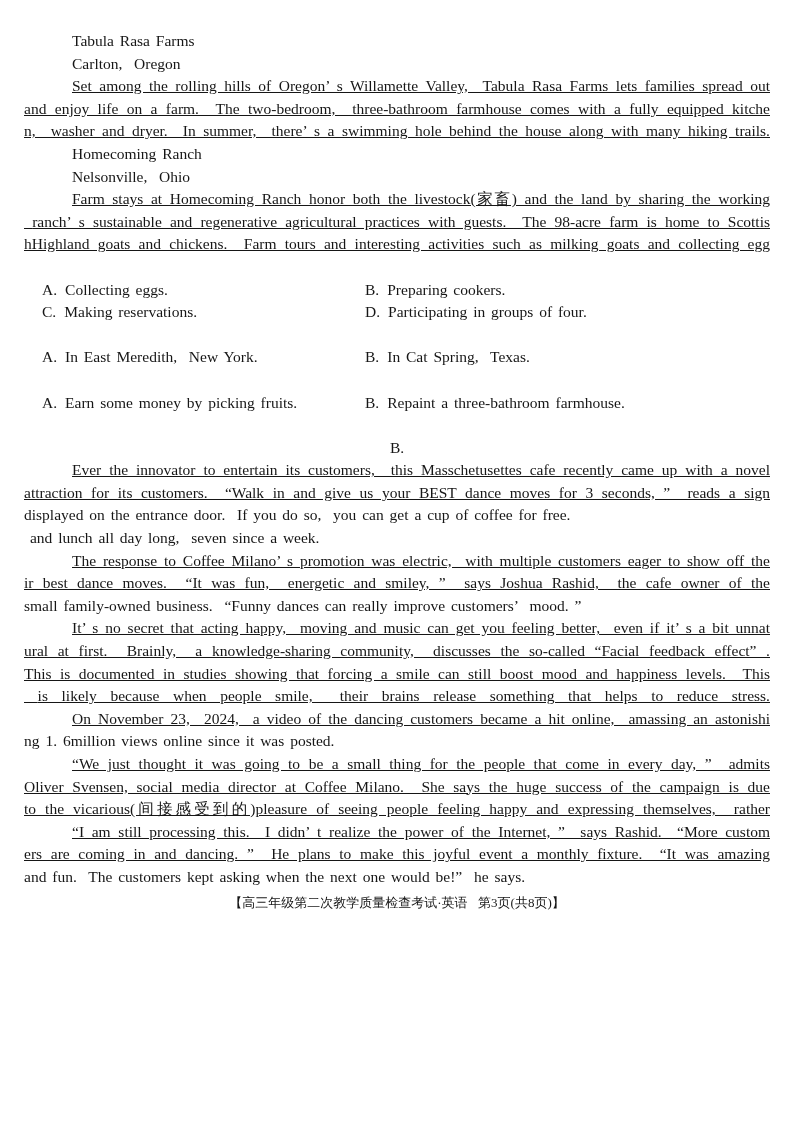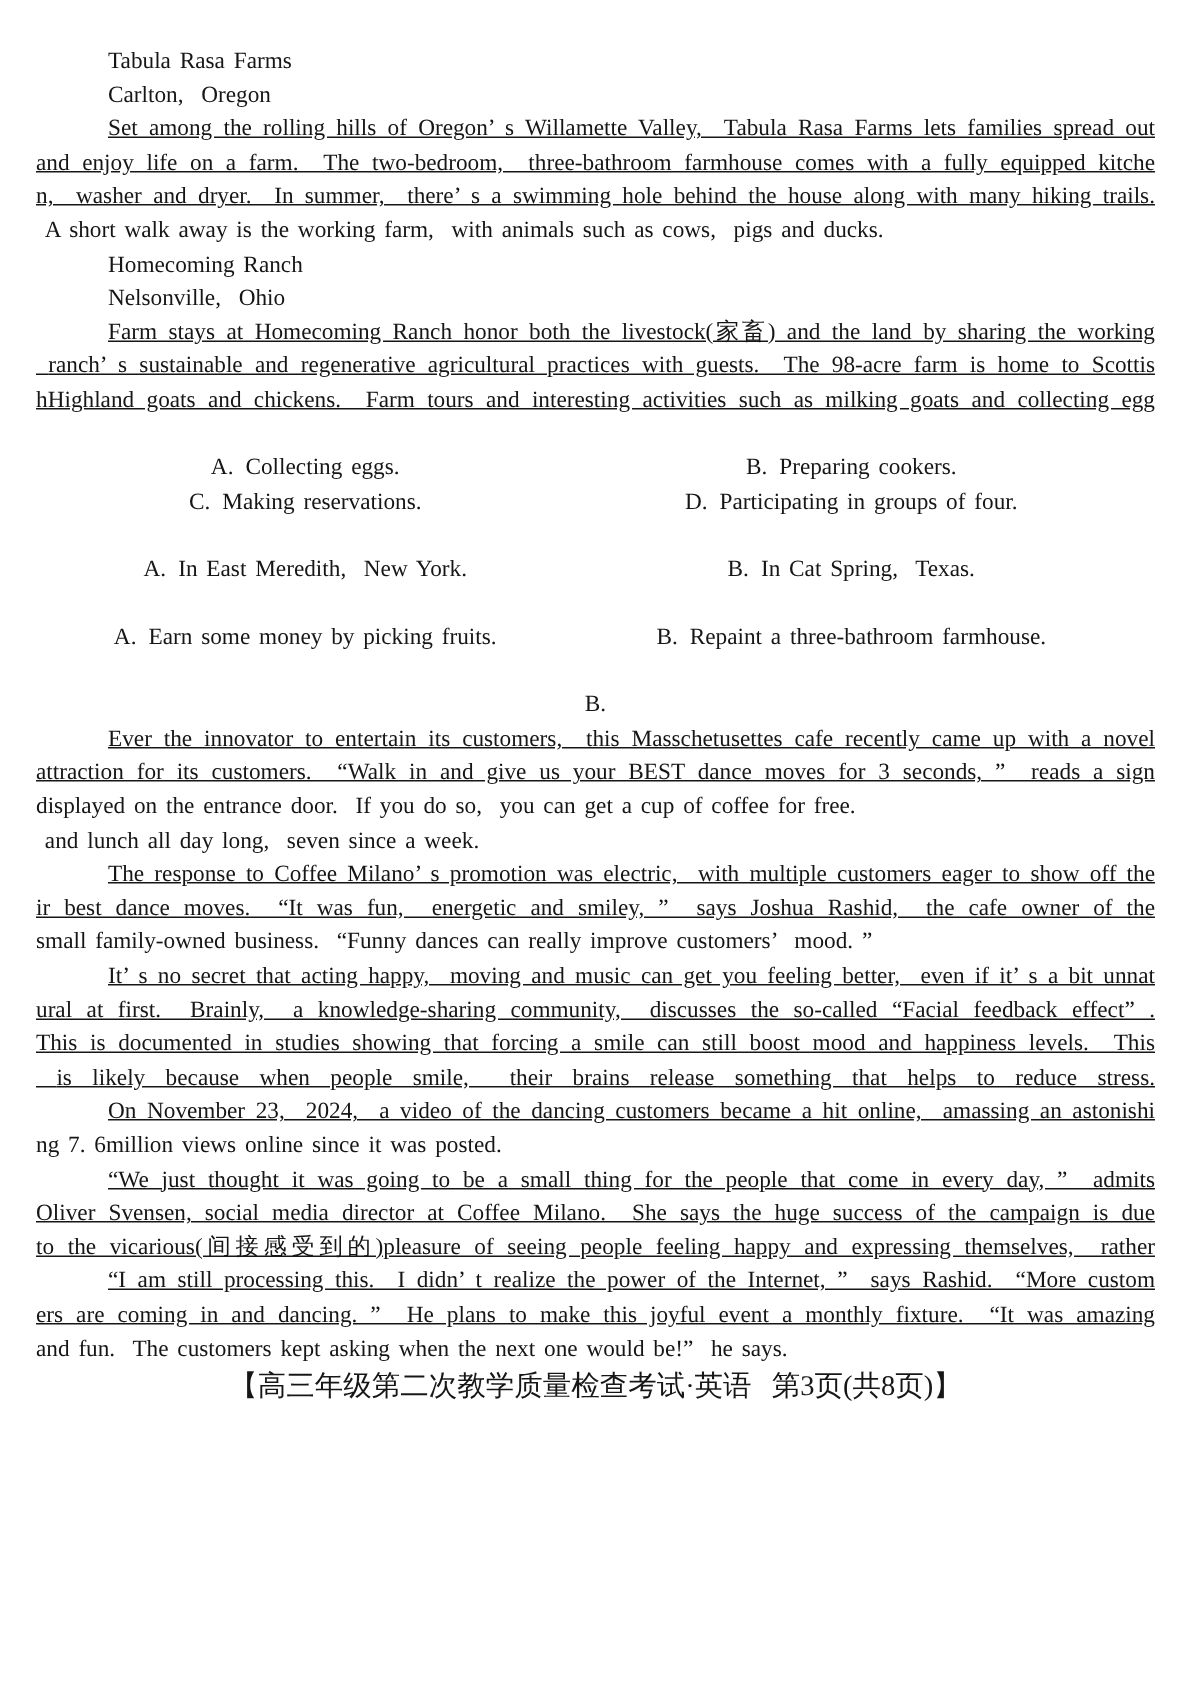--- a/index.html
+++ b/index.html
@@ -10,40 +10,39 @@
     word-spacing: 2px;
     overflow: hidden;
   }
   .page { padding: 30px 30px 0 24px; }
   .ln {
     height: 22.6px; line-height: 22.6px;
     white-space: pre-wrap; overflow: hidden;
   }
   .full { text-align: justify; text-align-last: justify; text-decoration: underline; }
   .indent { text-indent: 48px; }
-  .optrow { display: flex; padding-left: 18px; text-align: center; }
+  .optrow { display: flex; padding-left: 18px; }
   .optrow .col1 { flex: 0 0 323px; width: 323px; }
   .optrow .col2 { flex: 1; }
   .optflow { padding-left: 18px; }
   .olabel { margin-right: 8px; }
   .center { text-align: center; }
-  .footer { text-align: center; font-size: 19px; margin-top: 2px; height: 24px; line-height: 24px; white-space: pre-wrap; }
+  .footer { text-align: center; font-size: 13px; margin-top: 2px; height: 24px; line-height: 24px; white-space: pre-wrap; }
 </style>
 </head>
 <body>
 
 <div class="page">
 
   <section>
     <div class="ln indent">Tabula Rasa Farms</div>
     <div class="ln indent">Carlton,  Oregon</div>
     <div class="ln indent full">Set among the rolling hills of Oregon’ s Willamette Valley,  Tabula Rasa Farms lets families spread out</div>
     <div class="ln full">and enjoy life on a farm.  The two-bedroom,  three-bathroom farmhouse comes with a fully equipped kitche</div>
     <div class="ln full">n,  washer and dryer.  In summer,  there’ s a swimming hole behind the house along with many hiking trails.</div>
-    <div class="ln"> A short walk away is the working farm,  with animals such as cows,  pigs and ducks.</div>
 
     <div class="ln indent">Homecoming Ranch</div>
     <div class="ln indent">Nelsonville,  Ohio</div>
     <div class="ln indent full">Farm stays at Homecoming Ranch honor both the livestock(家畜) and the land by sharing the working</div>
     <div class="ln full"> ranch’ s sustainable and regenerative agricultural practices with guests.  The 98-acre farm is home to Scottis</div>
     <div class="ln full">hHighland goats and chickens.  Farm tours and interesting activities such as milking goats and collecting egg</div>
   </section>
 
   <section>
 
@@ -91,21 +90,21 @@
     <div class="ln indent full">The response to Coffee Milano’ s promotion was electric,  with multiple customers eager to show off the</div>
     <div class="ln full">ir best dance moves.  “It was fun,  energetic and smiley, ”  says Joshua Rashid,  the cafe owner of the</div>
     <div class="ln">small family-owned business.  “Funny dances can really improve customers’  mood. ”</div>
 
     <div class="ln indent full">It’ s no secret that acting happy,  moving and music can get you feeling better,  even if it’ s a bit unnat</div>
     <div class="ln full">ural at first.  Brainly,  a knowledge-sharing community,  discusses the so-called “Facial feedback effect” .</div>
     <div class="ln full">This is documented in studies showing that forcing a smile can still boost mood and happiness levels.  This</div>
     <div class="ln full"> is likely because when people smile,  their brains release something that helps to reduce stress.</div>
 
     <div class="ln indent full">On November 23,  2024,  a video of the dancing customers became a hit online,  amassing an astonishi</div>
-    <div class="ln">ng 7. 6million views online since it was posted.</div>
+    <div class="ln">ng 1. 6million views online since it was posted.</div>
 
     <div class="ln indent full">“We just thought it was going to be a small thing for the people that come in every day, ”  admits</div>
     <div class="ln full">Oliver Svensen, social media director at Coffee Milano.  She says the huge success of the campaign is due</div>
     <div class="ln full">to the vicarious(间接感受到的)pleasure of seeing people feeling happy and expressing themselves,  rather</div>
 
     <div class="ln indent full">“I am still processing this.  I didn’ t realize the power of the Internet, ”  says Rashid.  “More custom</div>
     <div class="ln full">ers are coming in and dancing. ”  He plans to make this joyful event a monthly fixture.  “It was amazing</div>
     <div class="ln">and fun.  The customers kept asking when the next one would be!”  he says.</div>
   </section>
 

